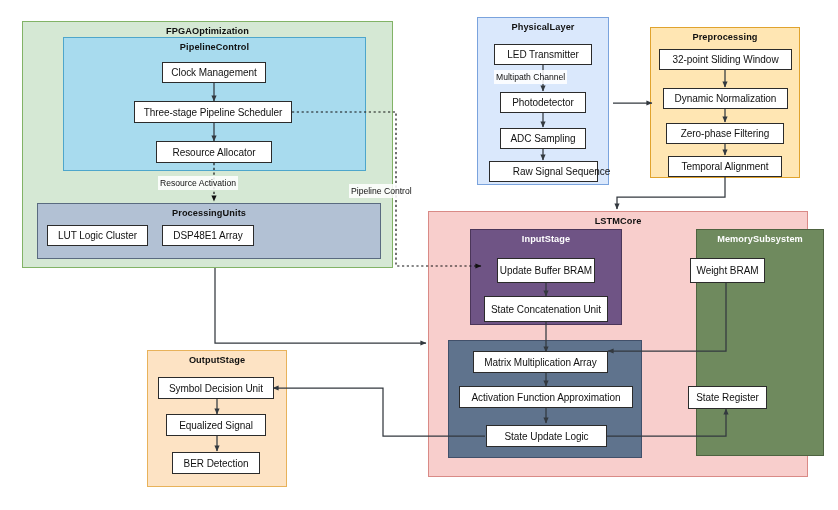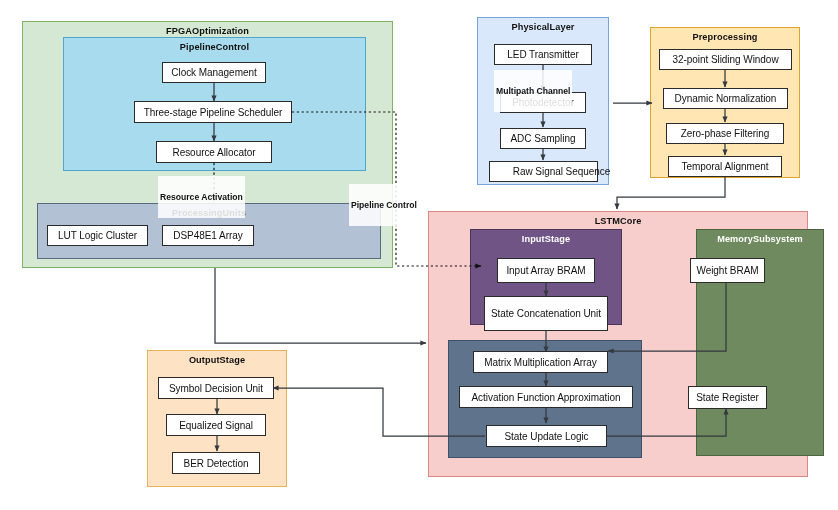--- a/index.html
+++ b/index.html
@@ -63,24 +63,24 @@
     font-size: 10px;
     font-weight: normal;
     color: #111111;
     white-space: nowrap;
     z-index: 6;
     letter-spacing: -0.05px;
   }
   .edge-label {
     position: absolute;
     font-size: 8.6px;
-    font-weight: bold;
+    font-weight: normal;
     color: #111111;
     background: rgba(255,255,255,0.86);
-    padding: 16px 2px;
+    padding: 2px 2px;
     white-space: nowrap;
     z-index: 7;
   }
 </style>
 </head>
 <body>
 
 <div id="canvas">
 
   <div class="grp g-fpga" style="left:22px;  top:21px;  width:371px; height:247px;">
@@ -190,22 +190,22 @@
   <div class="node" style="left:494px; top:44px;  width:98px;  height:21px;">LED Transmitter</div>
   <div class="node" style="left:500px; top:92px;  width:86px;  height:21px;">Photodetector</div>
   <div class="node" style="left:500px; top:128px; width:86px;  height:21px;">ADC Sampling</div>
   <div class="node" style="left:489px; top:161px; width:109px; height:21px;padding-left:36px;">Raw Signal Sequence</div>
 
   <div class="node" style="left:659px; top:49px;  width:133px; height:21px;">32-point Sliding Window</div>
   <div class="node" style="left:663px; top:88px;  width:125px; height:21px;">Dynamic Normalization</div>
   <div class="node" style="left:666px; top:123px; width:118px; height:21px;">Zero-phase Filtering</div>
   <div class="node" style="left:668px; top:156px; width:114px; height:21px;">Temporal Alignment</div>
 
-  <div class="node" style="left:497px; top:258px; width:98px;  height:25px;">Input Array BRAM</div>
-  <div class="node" style="left:484px; top:296px; width:124px; height:35px;">State Concatenation Unit</div>
+  <div class="node" style="left:497px; top:258px; width:98px;  height:25px;">Update Buffer BRAM</div>
+  <div class="node" style="left:484px; top:296px; width:124px; height:26px;">State Concatenation Unit</div>
 
   <div class="node" style="left:690px; top:258px; width:75px;  height:25px;">Weight BRAM</div>
   <div class="node" style="left:688px; top:386px; width:79px;  height:23px;">State Register</div>
 
   <div class="node" style="left:473px; top:351px; width:135px; height:22px;">Matrix Multiplication Array</div>
   <div class="node" style="left:459px; top:386px; width:174px; height:22px;">Activation Function Approximation</div>
   <div class="node" style="left:486px; top:425px; width:121px; height:22px;">State Update Logic</div>
 
   <div class="node" style="left:158px; top:377px; width:116px; height:22px;">Symbol Decision Unit</div>
   <div class="node" style="left:166px; top:414px; width:100px; height:22px;">Equalized Signal</div>

